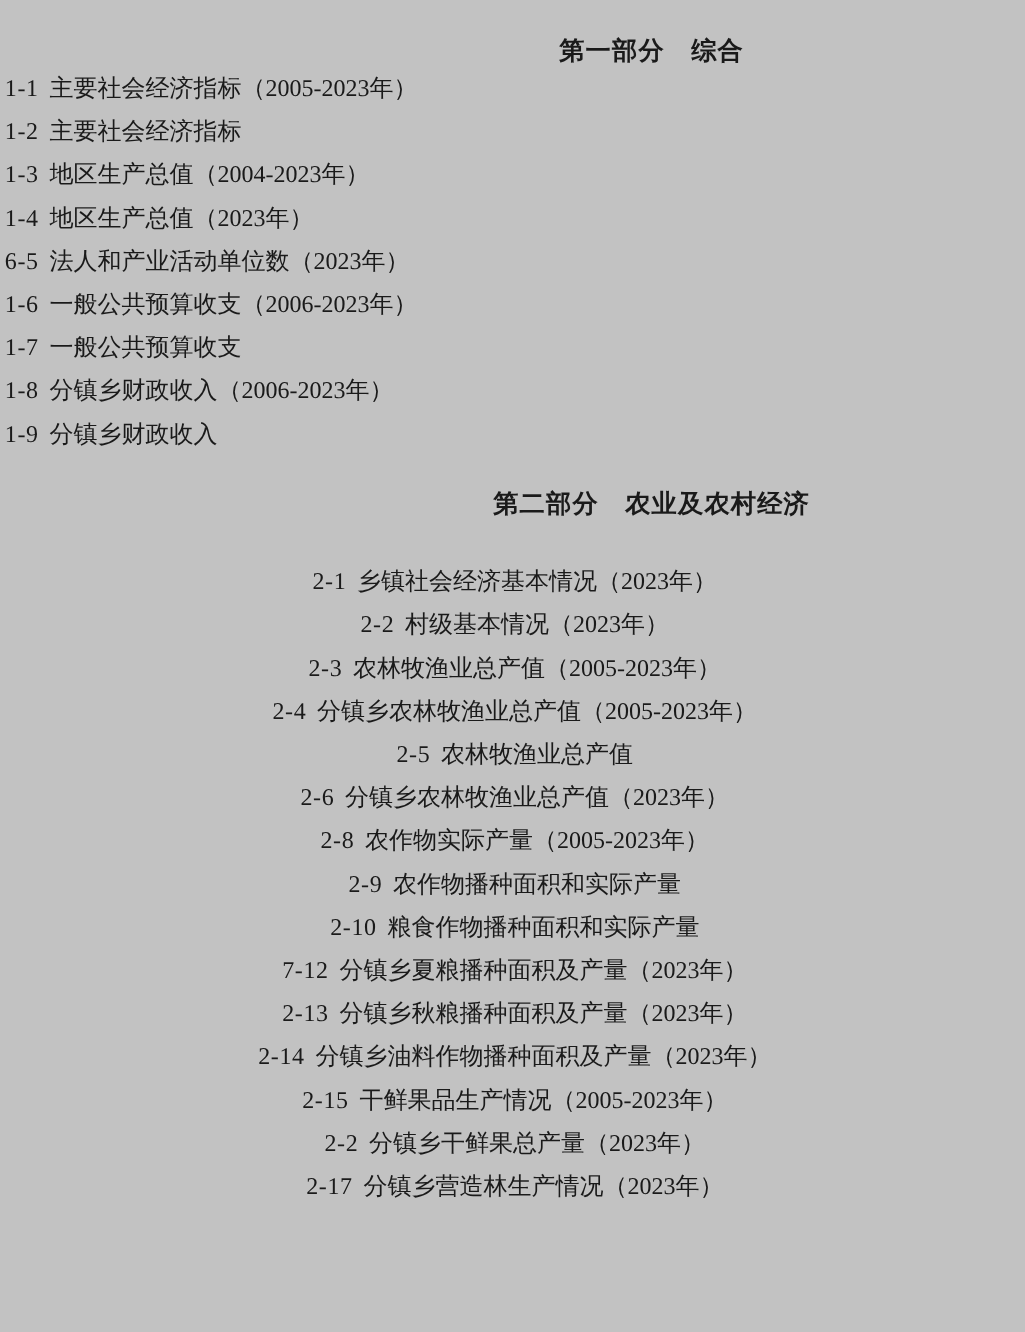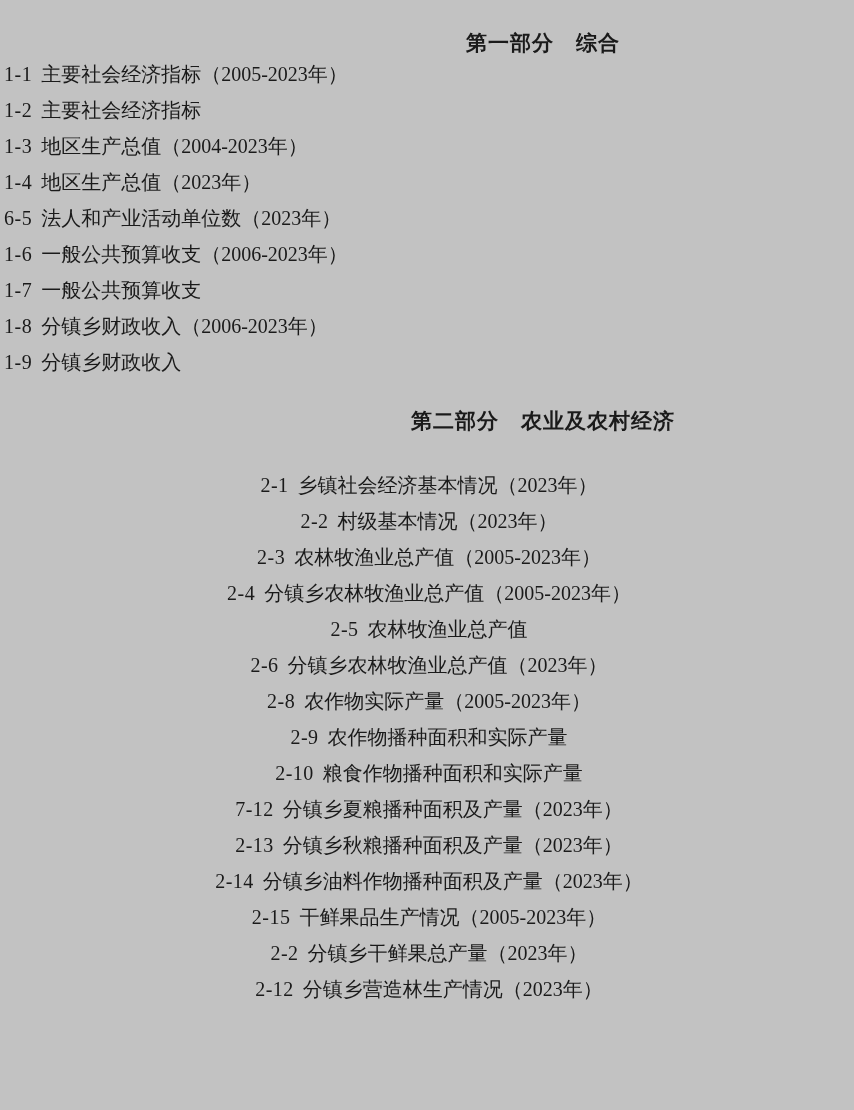--- a/index.html
+++ b/index.html
@@ -127,17 +127,17 @@
     <div class="row">
       <span class="num">2-14</span><span class="title">分镇乡油料作物播种面积及产量（2023年）</span>
     </div>
     <div class="row">
       <span class="num">2-15</span><span class="title">干鲜果品生产情况（2005-2023年）</span>
     </div>
     <div class="row">
       <span class="num">2-2</span><span class="title">分镇乡干鲜果总产量（2023年）</span>
     </div>
     <div class="row">
-      <span class="num">2-12</span><span class="title">分镇乡营造林生产情况（2023年）</span>
+      <span class="num">2-17</span><span class="title">分镇乡营造林生产情况（2023年）</span>
     </div>
   </div>
 
 </div>
 
 </body></html>

